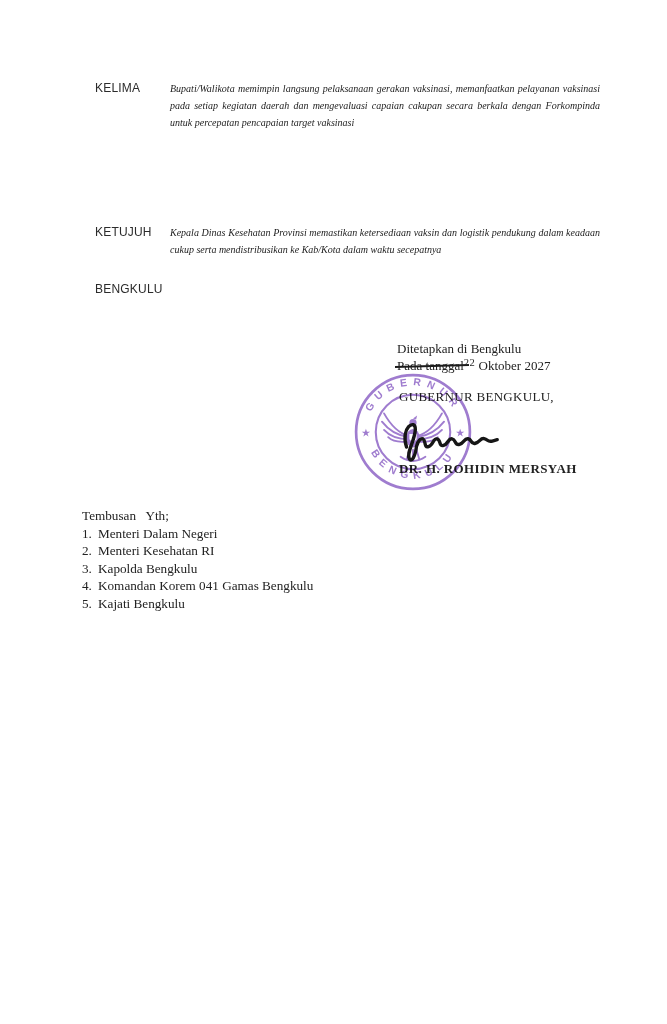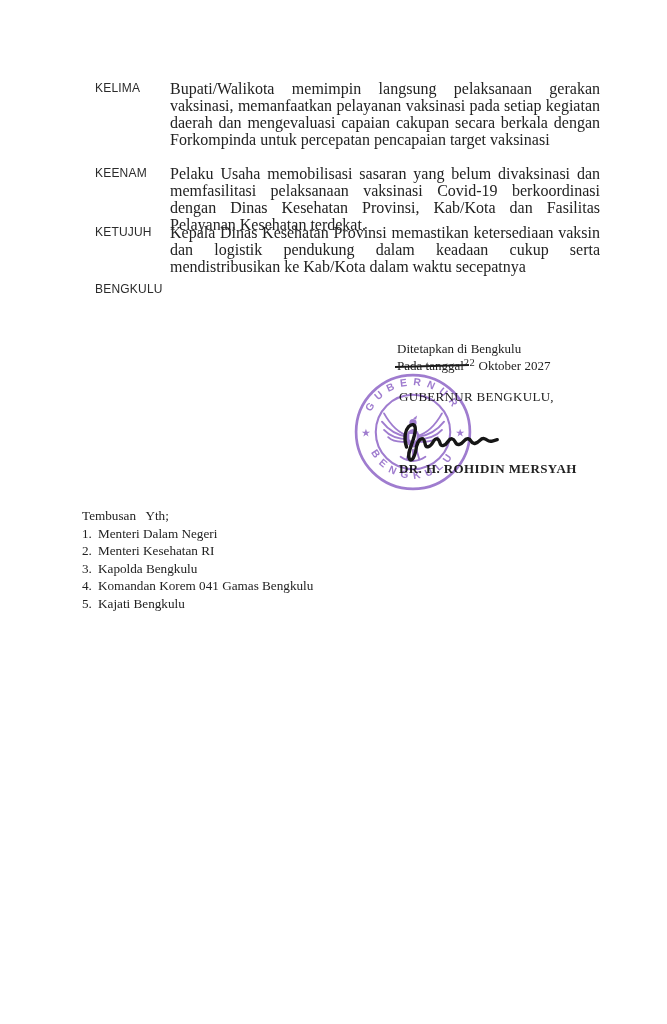--- a/index.html
+++ b/index.html
@@ -26,24 +26,25 @@
     width: 75px;
     flex: 0 0 75px;
     font-family: "Liberation Sans", sans-serif;
     font-size: 12px;
     letter-spacing: 0.2px;
     color: #2b2b2b;
     padding-top: 1px;
   }
   .inst-text {
     flex: 1;
-    font-size: 16px;
+    font-size: 10px;
     line-height: 17px;
     text-align: justify;
     color: #222222;
+    font-style: italic;
   }
 
   
   .closing-line {
     position: absolute;
     font-size: 13px;
     color: #222222;
     white-space: nowrap;
   }
   .struck { position: relative; }
@@ -107,24 +108,20 @@
   .tembusan-num { width: 16px; flex: 0 0 16px; }
 </style>
 </head>
 <body>
 
 <div class="page">
 
   <div class="inst-row" style="top:80px">
     <div class="inst-label">KELIMA</div>
     <div class="inst-text">Bupati/Walikota memimpin langsung pelaksanaan gerakan vaksinasi, memanfaatkan pelayanan vaksinasi pada setiap kegiatan daerah dan mengevaluasi capaian cakupan secara berkala dengan Forkompinda untuk percepatan pencapaian target vaksinasi</div>
-  </div>
-  <div class="inst-row" style="top:165px">
-    <div class="inst-label">KEENAM</div>
-    <div class="inst-text">Pelaku Usaha memobilisasi sasaran yang belum divaksinasi dan memfasilitasi pelaksanaan vaksinasi Covid-19 berkoordinasi dengan Dinas Kesehatan Provinsi, Kab/Kota dan Fasilitas Pelayanan Kesehatan terdekat.</div>
   </div>
   <div class="inst-row" style="top:224px">
     <div class="inst-label">KETUJUH</div>
     <div class="inst-text">Kepala Dinas Kesehatan Provinsi memastikan ketersediaan vaksin dan logistik pendukung dalam keadaan cukup serta mendistribusikan ke Kab/Kota dalam waktu secepatnya</div>
   </div>
   <div class="inst-row" style="top:281px">
     <div class="inst-label">BENGKULU</div>
   </div>
 
   <div class="closing-line" style="left:397px; top:341px">Ditetapkan di Bengkulu</div>

